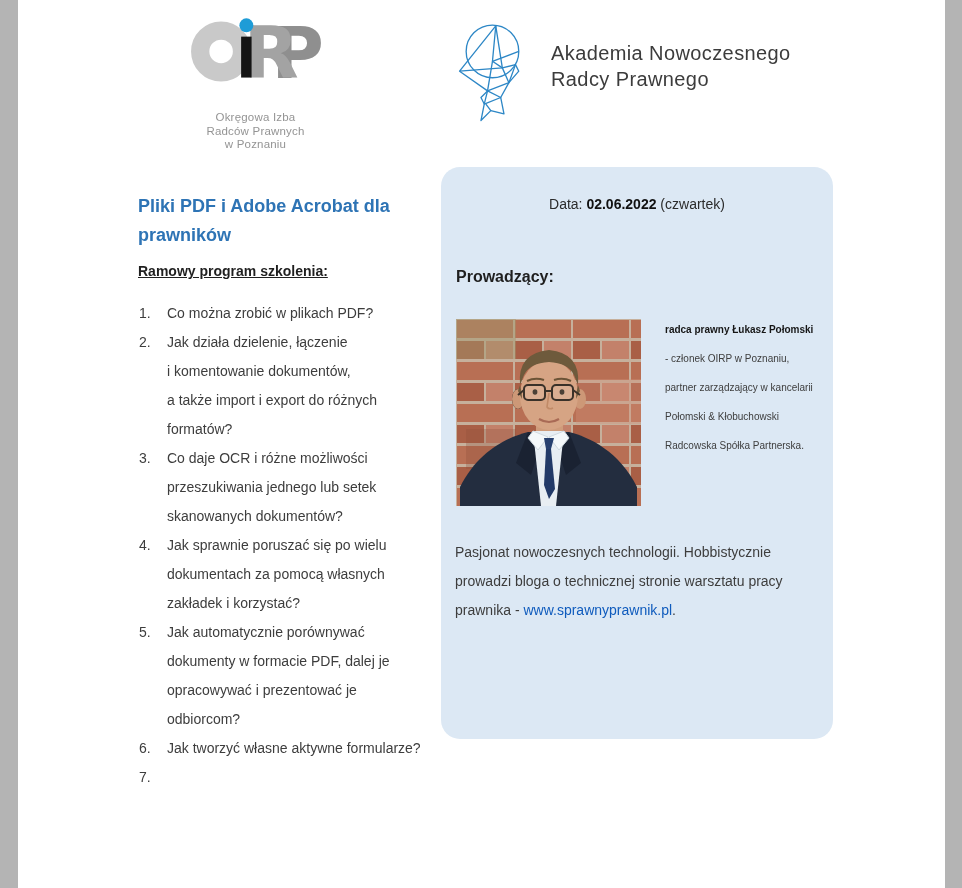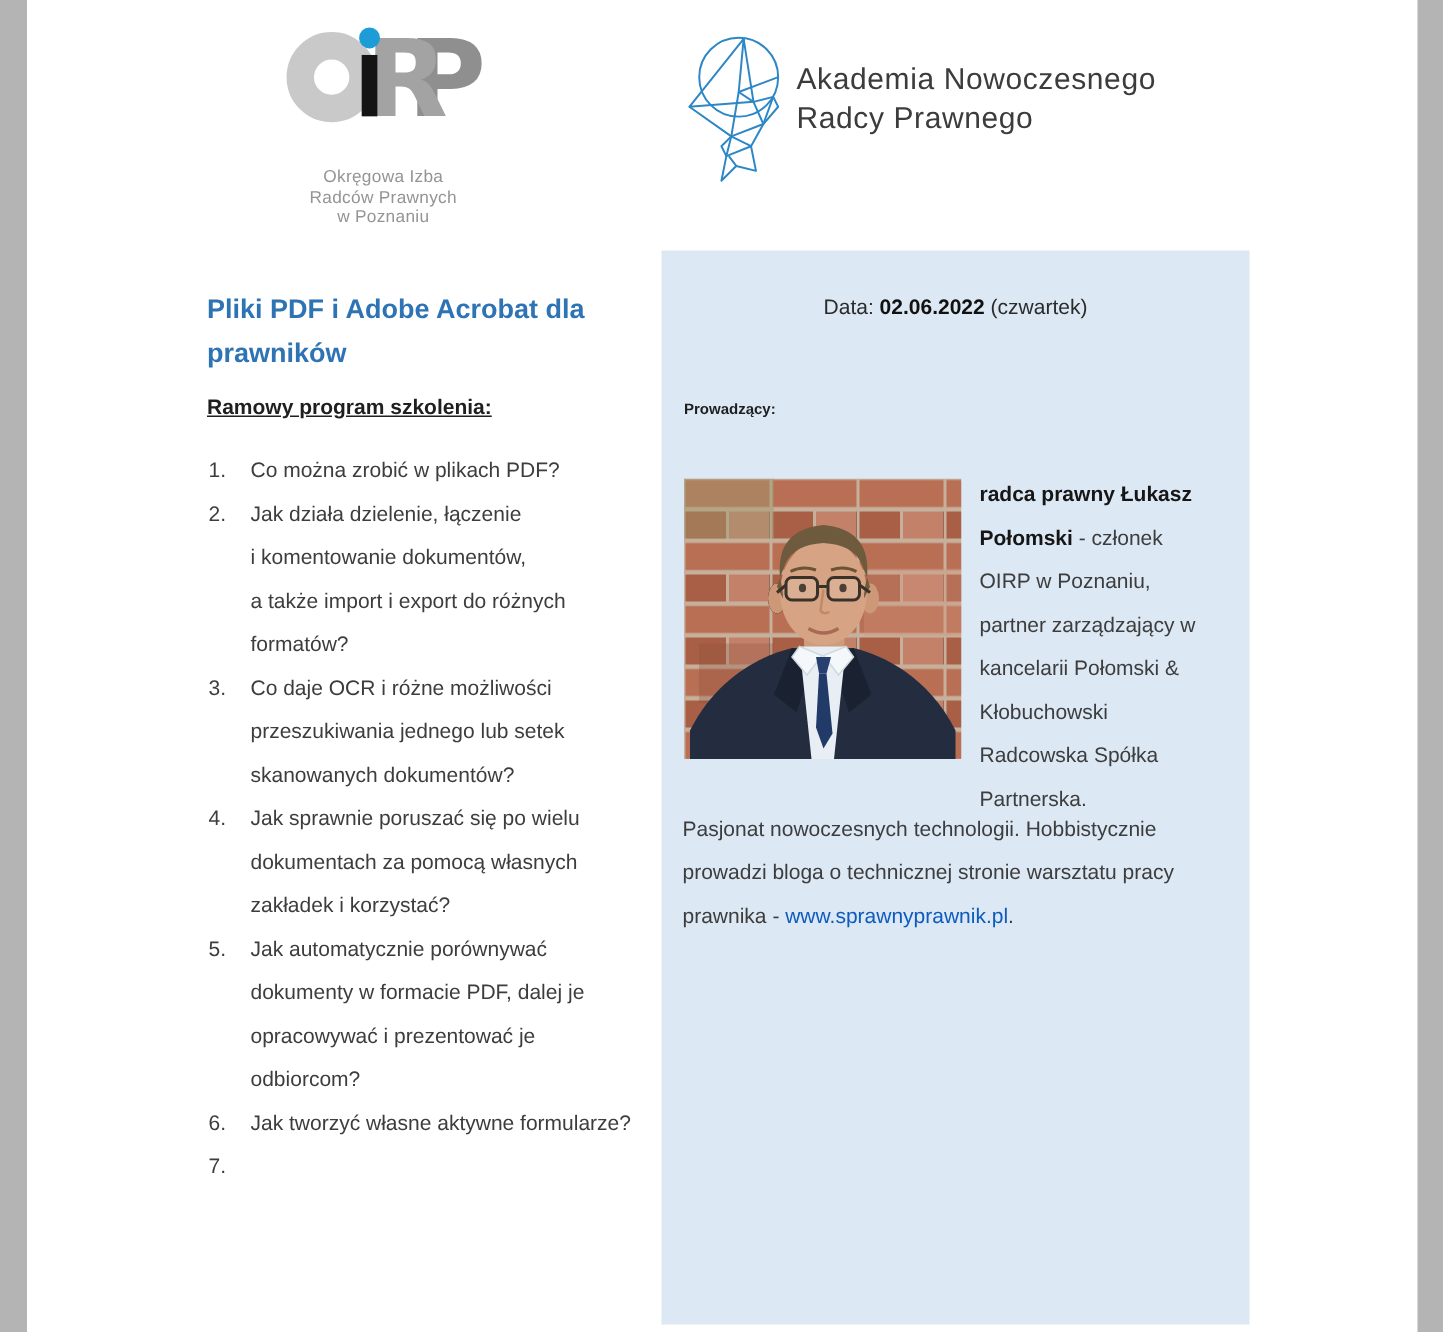--- a/index.html
+++ b/index.html
@@ -11,21 +11,21 @@
   .side-strip{position:absolute;top:0;bottom:0;background:var(--side-bar,#b4b4b4);}
   .side-strip.left{left:0;width:18px;}
   .side-strip.right{right:0;width:17px;}
 
   
   .oirp-logo{position:absolute;left:183px;top:13px;width:145px;text-align:center;}
   .oirp-caption{
     margin-top:18px;font-size:11.5px;line-height:13.5px;color:#949494;
     white-space:pre-line;letter-spacing:.2px;
   }
-  .academy{position:absolute;left:453px;top:16px;display:flex;gap:4px;align-items:flex-start;}
+  .academy{position:absolute;left:453px;top:16px;display:flex;gap:24px;align-items:flex-start;}
   .academy-name{
     margin-top:24px;font-size:20px;line-height:26px;color:#3c3c3c;
     font-weight:500;letter-spacing:.4px;white-space:pre-line;
   }
 
   
   .doc-title{
     position:absolute;left:138px;top:192px;width:300px;
     font-size:18px;font-weight:bold;line-height:29px;color:var(--accent,#2e74b5);
     white-space:pre-line;
@@ -33,35 +33,35 @@
   .program-heading{
     position:absolute;left:138px;top:263px;
     font-size:14px;font-weight:bold;color:var(--heading-text,#1f1f1f);text-decoration:underline;
   }
   .program-list{position:absolute;left:139px;top:299px;width:300px;margin:0;padding:0;list-style:none;}
   .program-list li{display:flex;font-size:14px;line-height:29px;color:var(--text,#3d3d3d);}
   .program-list .num{flex:0 0 28px;}
   .program-list .itext{white-space:pre-line;}
 
   
-  .panel{position:absolute;left:441px;top:167px;width:392px;height:716px;background:var(--panel,#dce8f4);}
+  .panel{position:absolute;left:441px;top:167px;width:392px;height:572px;background:var(--panel,#dce8f4);border-radius:19px;}
   .date-block{
     position:absolute;top:24px;left:0;right:0;text-align:center;
     font-size:14px;line-height:27px;color:#2b2b2b;
   }
   .date-block b{color:#111;}
   .lecturer-label{
     position:absolute;top:101px;left:15px;
-    font-size:10px;font-weight:bold;color:var(--heading-text,#1f1f1f);
+    font-size:16px;font-weight:bold;color:var(--heading-text,#1f1f1f);
   }
   .photo{position:absolute;top:152px;left:15px;width:185px;height:187px;}
   .photo svg{display:block;}
   .bio{
-    position:absolute;top:148px;left:212px;width:150px;
-    font-size:14px;line-height:29px;color:var(--text,#3d3d3d);
+    position:absolute;top:148px;left:224px;width:150px;
+    font-size:10px;line-height:29px;color:var(--text,#3d3d3d);
   }
   .bio b{color:#161616;}
   .about{
     position:absolute;top:371px;left:14px;width:368px;
     font-size:14px;line-height:29px;color:var(--text,#3d3d3d);
   }
   .about a{color:var(--link,#0f5bbd);cursor:pointer;}
 </style>
 </head>
 <body>

